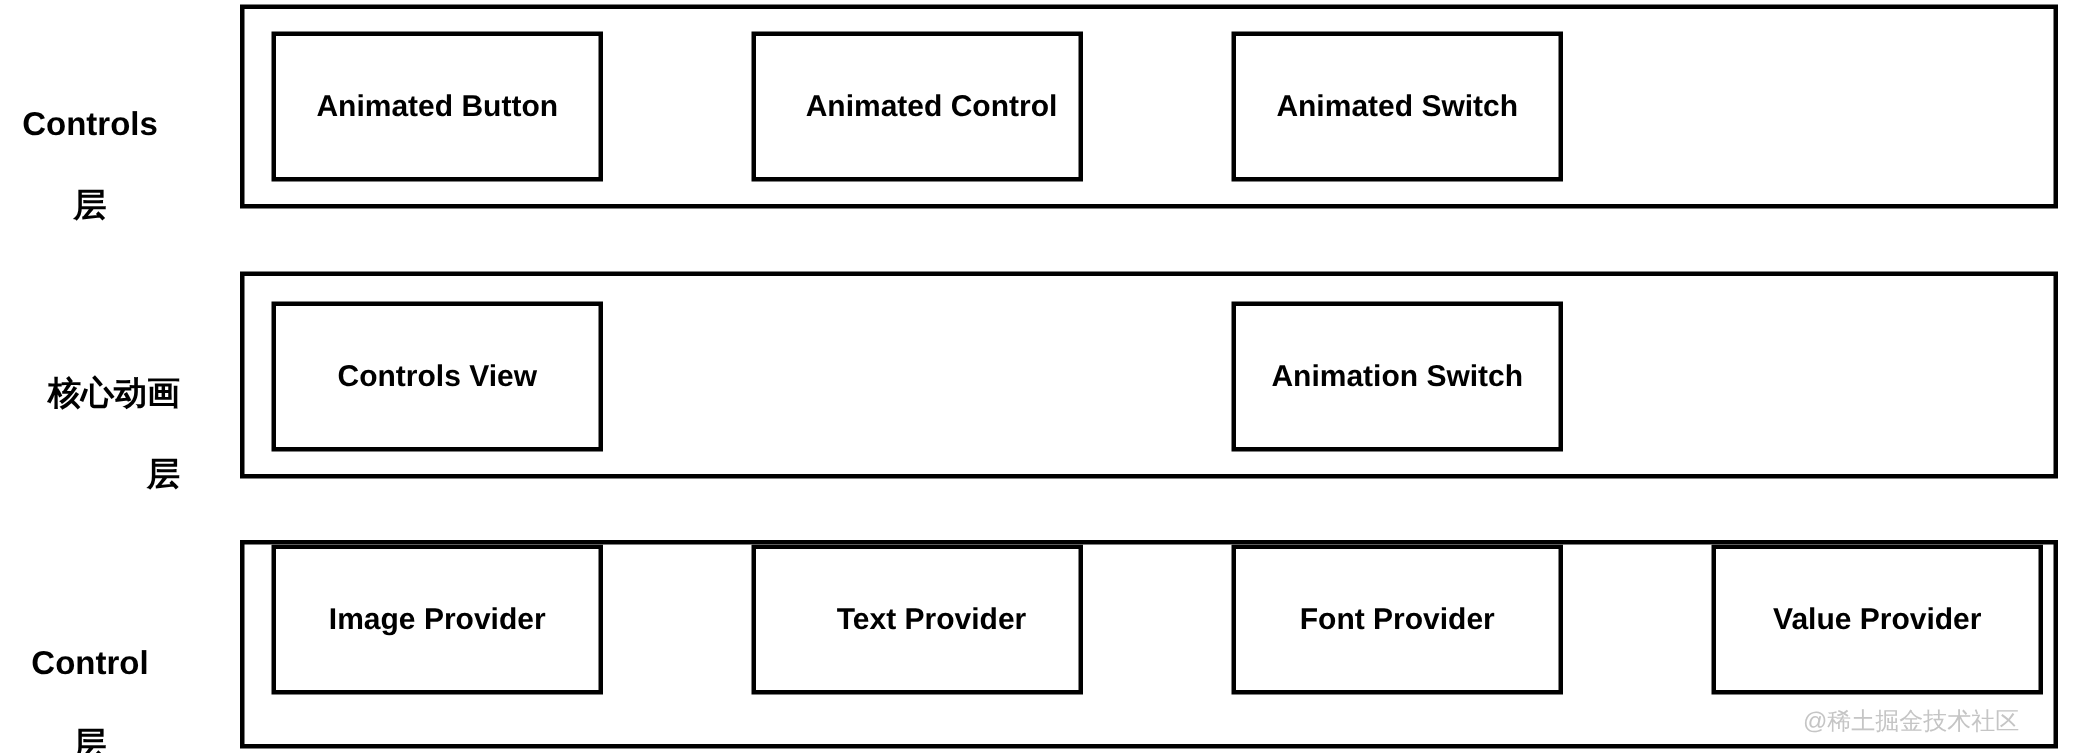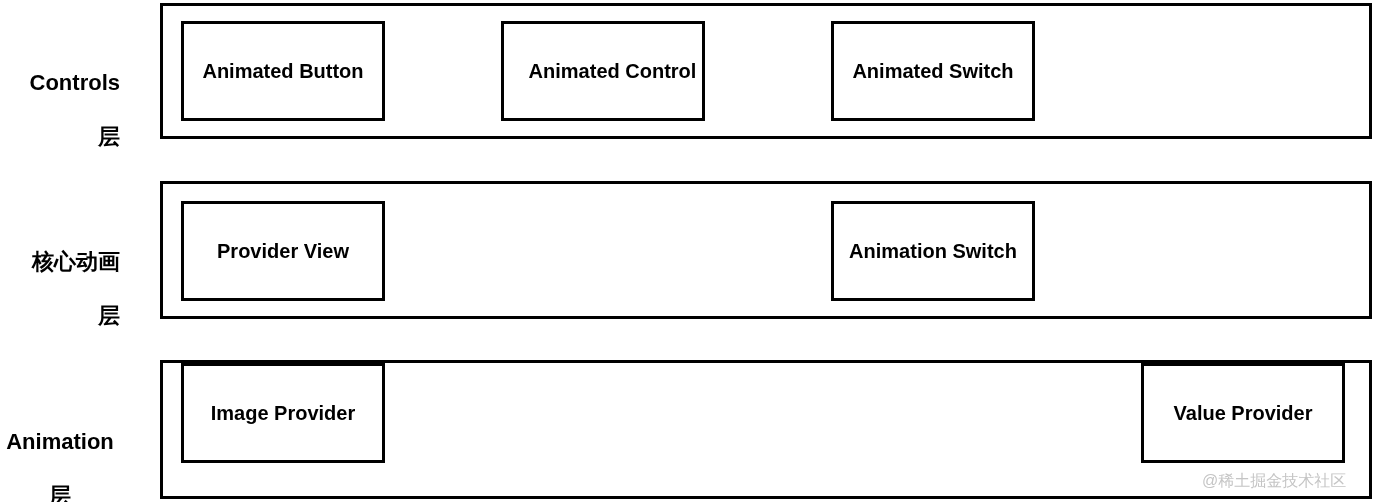--- a/index.html
+++ b/index.html
@@ -28,21 +28,21 @@
   .row-label .line { display: block; }
   .outer-box {
     position: absolute;
     left: 160px;
     width: 1212px;
     border: 3px solid #000000;
     background: #ffffff;
   }
   .inner-box {
     position: absolute;
-    width: 204px;
+    width: 221px;
     height: 100px;
     border: 3px solid #000000;
     background: #ffffff;
     display: flex;
     align-items: center;
     justify-content: center;
   }
   .inner-box .box-label {
     font-size: 20px;
     font-weight: bold;
@@ -53,24 +53,24 @@
   .outer-row-0 { top: 3px;   height: 136px; }
   .outer-row-1 { top: 181px; height: 138px; }
   .outer-row-2 { top: 360px; height: 139px; }
   
   .outer-row-0 .inner-box { top: 15px; }
   .outer-row-1 .inner-box { top: 17px; }
   .outer-row-2 .inner-box { top: 0; }
   
   .slot-0 { left: 18px; }
   .slot-1 { left: 338px; padding-left: 19px; }
-  .slot-2 { left: 658px; margin-left: 10px; }
+  .slot-2 { left: 658px; }
   .slot-3 { left: 978px; text-align: right; }
   
-  .label-row-0 { top: 42px; text-align: right; }
+  .label-row-0 { top: 42px; }
   .label-row-1 { top: 221px; text-align: right; }
   .label-row-2 { top: 401px; }
   .watermark {
     position: absolute;
     left: 1202px;
     top: 471px;
     font-size: 16px;
     font-weight: normal;
     color: #c5c5c5;
     white-space: nowrap;
@@ -84,48 +84,54 @@
 
   <div class="row-label label-row-0">
     <span class="line">Controls</span>
     <span class="line">层</span>
   </div>
   <div class="row-label label-row-1">
     <span class="line">核心动画</span>
     <span class="line">层</span>
   </div>
   <div class="row-label label-row-2">
-    <span class="line">Animation</span>
+    <span class="line">Control</span>
     <span class="line">层</span>
   </div>
 
   <div class="outer-box outer-row-0">
     <div class="inner-box slot-0">
       <span class="box-label">Animated Button</span>
     </div>
     <div class="inner-box slot-1">
       <span class="box-label">Animated Control</span>
     </div>
     <div class="inner-box slot-2">
       <span class="box-label">Animated Switch</span>
     </div>
   </div>
 
   <div class="outer-box outer-row-1">
     <div class="inner-box slot-0">
-      <span class="box-label">Provider View</span>
+      <span class="box-label">Controls View</span>
     </div>
     <div class="inner-box slot-2">
       <span class="box-label">Animation Switch</span>
     </div>
   </div>
 
   <div class="outer-box outer-row-2">
     <div class="inner-box slot-0">
       <span class="box-label">Image Provider</span>
+    </div>
+    <div class="inner-box slot-1">
+      <span class="box-label">Text Provider</span>
+    </div>
+    <div class="inner-box slot-2">
+      <span class="box-label">Font Provider</span>
     </div>
     <div class="inner-box slot-3">
       <span class="box-label">Value Provider</span>
     </div>
   </div>
 
   <div class="watermark">@稀土掘金技术社区</div>
 
 </div>
 

